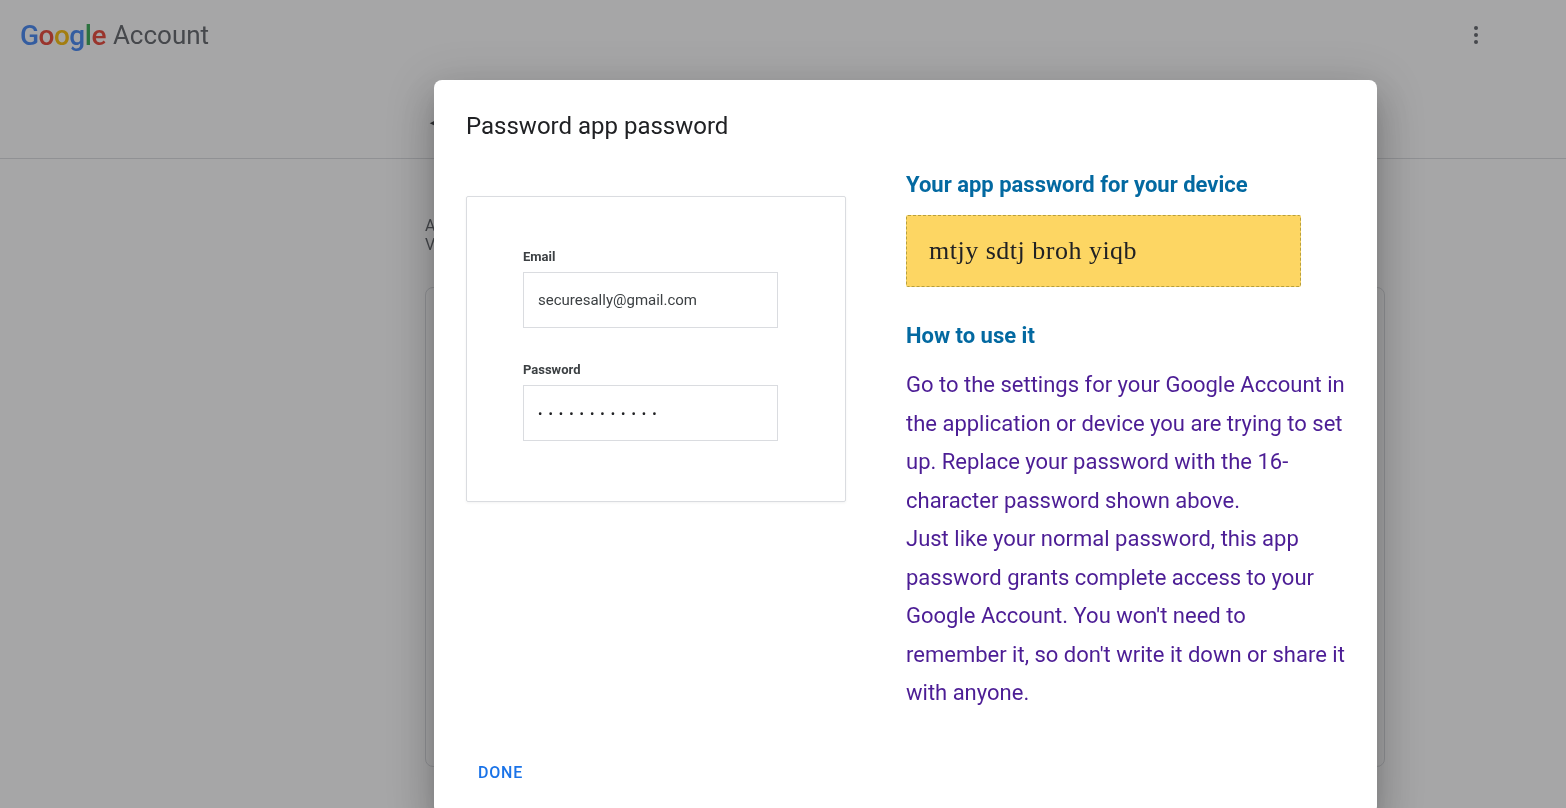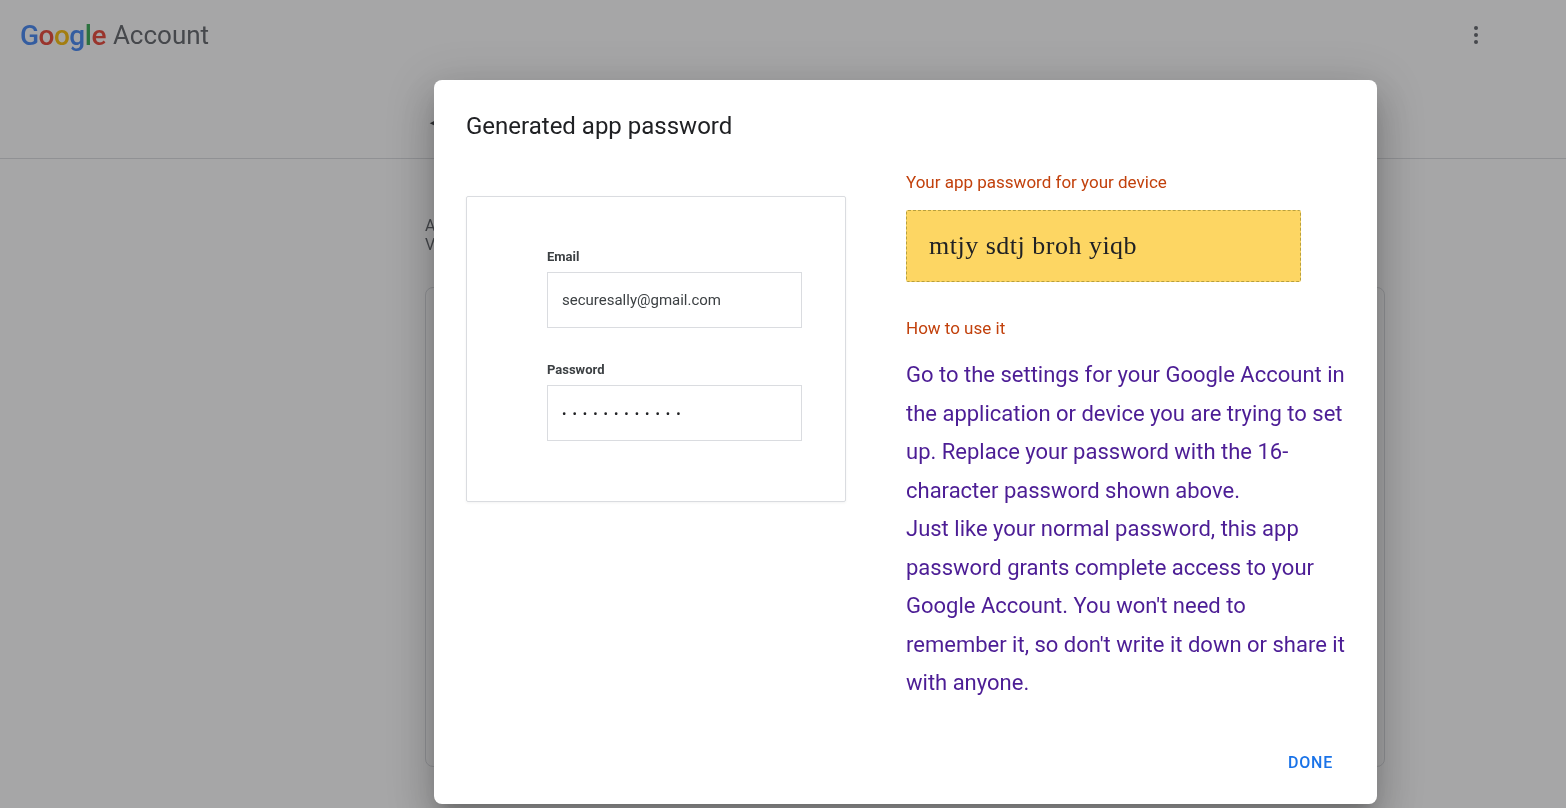--- a/index.html
+++ b/index.html
@@ -117,21 +117,21 @@
       display: flex;
       gap: 60px;
     }
     .left-panel {
       flex: 0 0 auto;
     }
     .form-card {
       border: 1px solid #dadce0;
       border-radius: 2px;
       width: 380px;
-      padding: 52px 56px 60px 80px;
+      padding: 52px 56px 60px 56px;
       margin-top: 28px;
       box-shadow: 0 1px 3px rgba(0,0,0,0.05);
     }
     .form-label {
       font-size: 13px;
       font-weight: 700;
       color: #3c4043;
       margin-bottom: 8px;
       display: block;
     }
@@ -155,23 +155,23 @@
     .password-dots {
       letter-spacing: 6px;
       font-size: 13px;
       color: #202124;
     }
     .right-panel {
       flex: 1;
       padding-top: 4px;
     }
     .section-heading {
-      font-size: 17px;
-      font-weight: 400;
-      color: #c2410c;
+      font-size: 22px;
+      font-weight: 700;
+      color: #0369a1;
       margin-bottom: 18px;
     }
     .password-box {
       background: #fdd663;
       border: 1px dashed #b8a03d;
       border-radius: 2px;
       padding: 20px 22px;
       font-family: Liberation Serif, serif;
       font-size: 26px;
       color: #202124;
@@ -181,21 +181,20 @@
       min-width: 395px;
     }
     .instructions {
       font-size: 22px;
       line-height: 1.75;
       color: #4c1d95;
       margin-top: 14px;
     }
     .modal-footer {
       display: flex;
-      justify-content: flex-end;
       margin-top: 42px;
     }
     .done-btn {
       color: #1a73e8;
       font-size: 16px;
       font-weight: 500;
       letter-spacing: 0.8px;
       background: none;
       border: none;
       cursor: pointer;
@@ -230,21 +229,21 @@
   <div class="bg-text-line" style="margin-top:0">V</div>
 </div>
 
 <div class="bg-card">
   <div class="generate-btn">GENERATE</div>
 </div>
 
 <div class="overlay"></div>
 
 <div class="modal">
-  <h2 class="modal-title">Generated app password</h2>
+  <h2 class="modal-title">Password app password</h2>
   <div class="modal-body">
     <div class="left-panel">
       <div class="form-card">
         <div class="form-group">
           <label class="form-label">Email</label>
           <div class="form-input">securesally@gmail.com</div>
         </div>
         <div class="form-group">
           <label class="form-label">Password</label>
           <div class="form-input">

